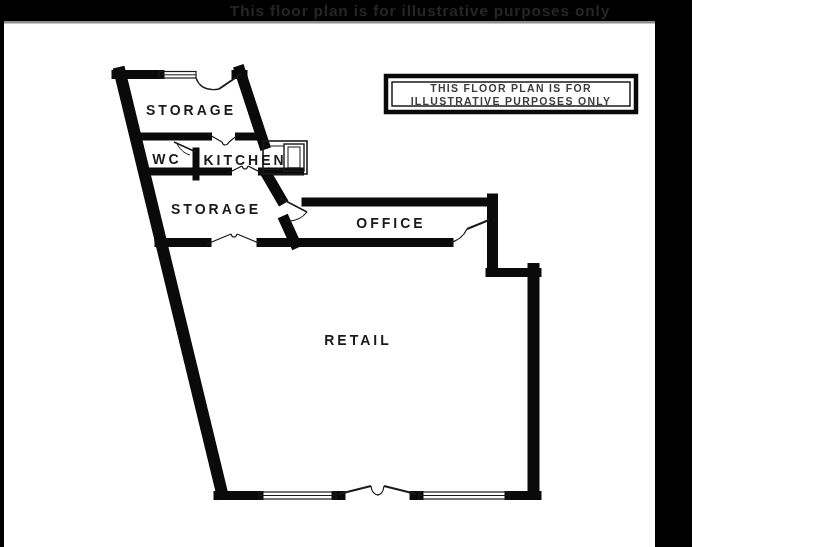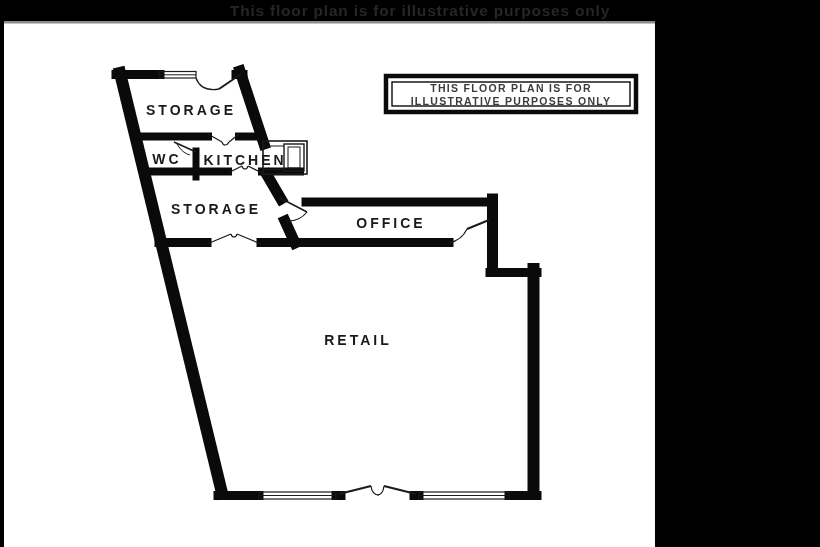--- a/index.html
+++ b/index.html
@@ -1,16 +1,16 @@
 <!DOCTYPE html>
 <html><head>
 <meta charset="utf-8">
 <style>
   html,body{margin:0;padding:0;background:#fff;}
-  #stage{position:relative;width:820px;height:547px;overflow:hidden;background:#fff;
+  #stage{position:relative;width:692px;height:547px;overflow:hidden;background:#fff;
          font-family:"Liberation Sans",sans-serif;}
   svg{position:absolute;left:0;top:0;}
   .banner-text{font-family:"Liberation Sans",sans-serif;font-weight:bold;font-size:15.5px;
                letter-spacing:0.8px;fill:#262626;}
   .notice-text{font-family:"Liberation Sans",sans-serif;font-weight:bold;font-size:10.5px;
                letter-spacing:1.3px;fill:#3c3c3c;}
   .room-label{font-family:"Liberation Sans",sans-serif;font-weight:bold;font-size:14px;
               letter-spacing:3px;fill:#1a1a1a;}
   .thin{fill:none;stroke:#1a1a1a;}
 </style>

